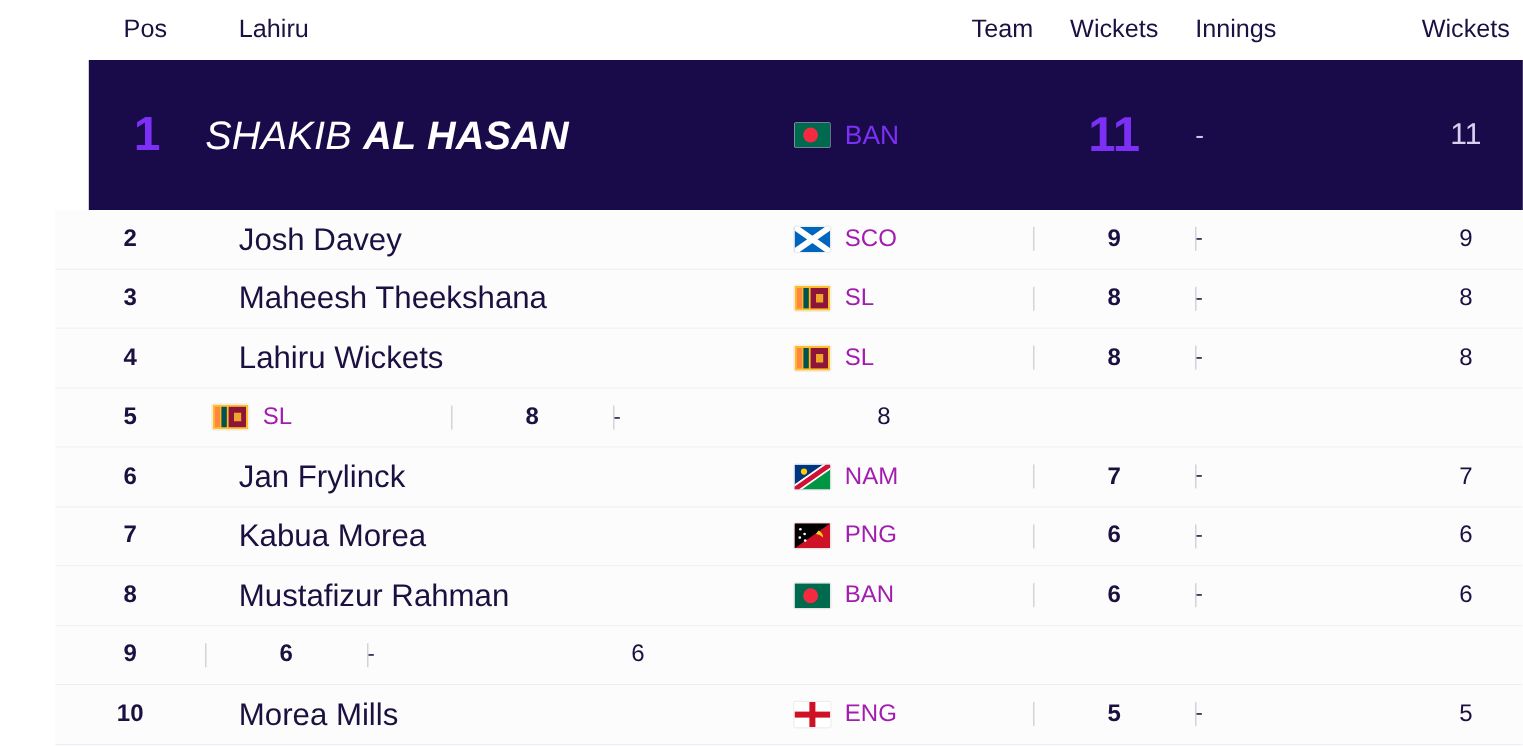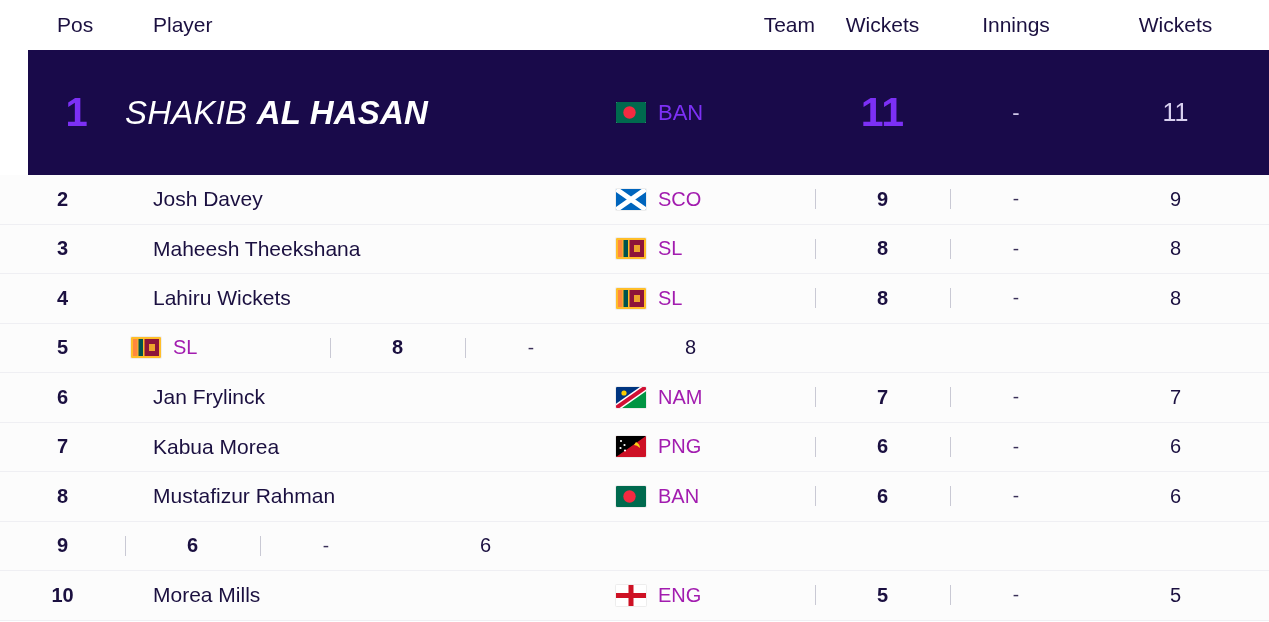--- a/index.html
+++ b/index.html
@@ -4,33 +4,33 @@
 <style>
   * { box-sizing: border-box; margin: 0; padding: 0; }
   html, body {
     width: 1269px;
     height: 622px;
     background: #ffffff;
     font-family: "Liberation Sans", sans-serif;
     overflow: hidden;
   }
 
-  .board { width: 1269px; height: 622px; position: relative; background:#ffffff; }
+  .board { width: 1269px; height: 622px; position: relative; background:#ffffff;padding-left:46px; }
 
   
   .row {
     display: flex;
     align-items: center;
     width: 100%;
   }
   .c-pos    { width: 125px; flex: 0 0 125px; text-align: center; }
   .c-player { width: 485px; flex: 0 0 485px; padding-left: 28px; }
   .c-team   { width: 205px; flex: 0 0 205px; display:flex; align-items:center; gap:12px; padding-left: 6px; text-align: right; }
   .c-wkts   { width: 135px; flex: 0 0 135px; text-align: center; position: relative; }
-  .c-inns   { width: 132px; flex: 0 0 132px; text-align: center; position: relative; }
+  .c-inns   { width: 132px; flex: 0 0 132px; text-align: left; position: relative; }
   .c-wkts2  { width: 187px; flex: 0 0 187px; text-align: center; }
 
   
   .head {
     height: 50px;
     color: #1b1040;
     font-size: 21px;
     font-weight: 400;
   }
   .head .c-pos    { text-align: left; padding-left: 57px; }
@@ -66,21 +66,21 @@
 
   
   .drow {
     height: 49.5px;
     background: #fcfcfc;
     border-bottom: 1px solid #efeff3;
     color: #1b1040;
   }
   .drow:first-of-type { border-top: none; }
   .drow .c-pos   { font-size: 20px; font-weight: 700; }
-  .drow .pname   { font-size: 21px; font-weight: 400; white-space: nowrap; }
+  .drow .pname   { font-size: 26px; font-weight: 400; white-space: nowrap; }
   .drow .team-code { font-size: 20px; color:#a21caf; }
   .drow .c-wkts  { font-size: 20px; font-weight: 700; }
   .drow .c-inns  { font-size: 19px; color:#3a3058; }
   .drow .c-wkts2 { font-size: 20px; font-weight: 400; }
 
   
   .drow .c-wkts::before,
   .drow .c-inns::before {
     content: "";
     position: absolute;
@@ -102,21 +102,21 @@
   }
   .flag svg { display:block; width:30px; height:21px; }
 </style>
 </head>
 <body>
 
 <div class="board">
 
   <div class="row head">
     <div class="c-pos">Pos</div>
-    <div class="c-player">Player</div>
+    <div class="c-player">Lahiru</div>
     <div class="c-team">Team</div>
     <div class="c-wkts">Wickets</div>
     <div class="c-inns">Innings</div>
     <div class="c-wkts2">Wickets</div>
   </div>
 
   <div class="row featured">
     <div class="c-pos">1</div>
     <div class="c-player">
       <span class="feat-name">

